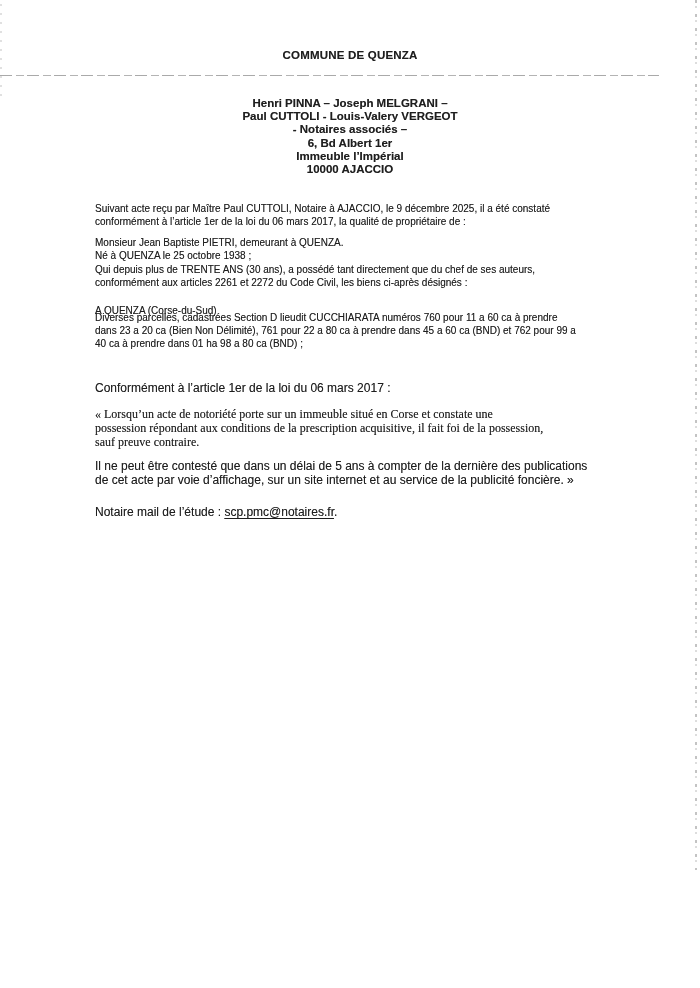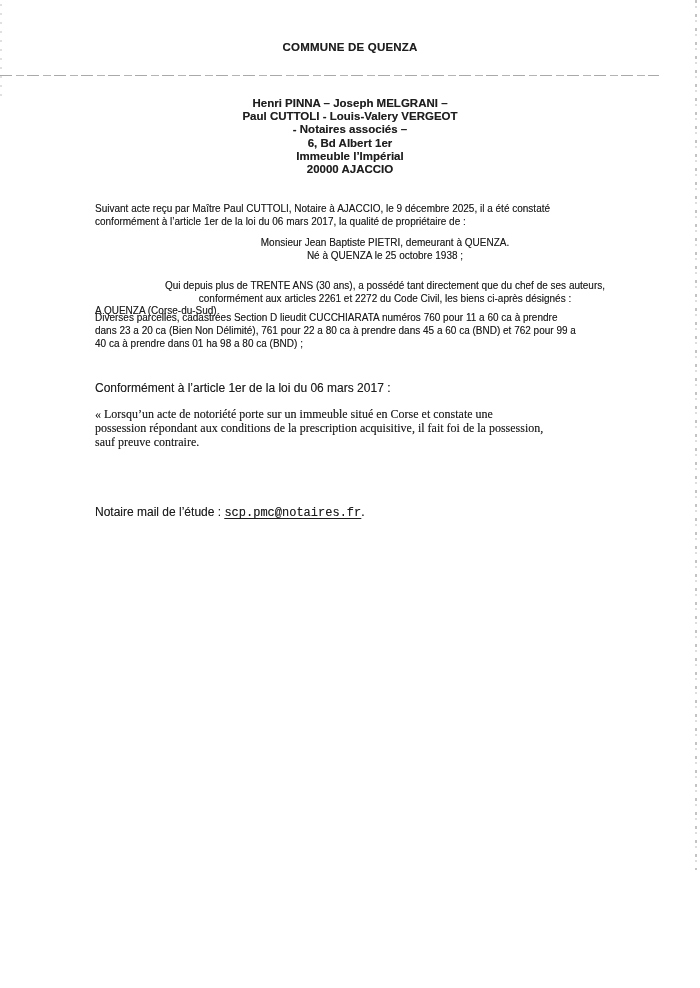--- a/index.html
+++ b/index.html
@@ -18,20 +18,21 @@
 
   
   .hdr-line {
     position: absolute;
     left: 0;
     width: 100%;
     text-align: center;
     font-weight: bold;
     font-size: 11.5px;
     letter-spacing: 0.2px;
+    margin-top: 8px;
   }
   .commune { top: 41px; }
   .doc-title { top: 68px; z-index: 2; }
 
   .fold-line {
     position: absolute;
     left: 0;
     top: 75px;
     width: 659px;
     height: 1px;
@@ -62,31 +63,31 @@
   .par {
     position: absolute;
     left: 95px;
     width: 580px;
     white-space: pre-line;
   }
   .p-sm { font-size: 10px;  line-height: 12.8px; }
   .p-lg { font-size: 12px;  line-height: 14px; }
 
   .p-acte       { top: 203px; }
-  .p-owner      { top: 237px; text-align: center; }
-  .p-possession { top: 280px; text-align: center; }
+  .p-owner      { top: 237px; }
+  .p-possession { top: 264px; }
   .p-location   { top: 305px; }
   .p-parcelles  { top: 312px; }
   .p-loi        { top: 381px; }
   .p-quote1     { top: 407px; font-family: Liberation Serif, serif; }
   .p-quote2     { top: 459px; }
   .p-email      { top: 505px; white-space: normal; }
   .p-signature  { top: 530px; }
 
-  .email-address { text-decoration: underline; text-underline-offset: 2px; font-family: Liberation Mono, monospace; }
+  .email-address { text-decoration: underline; text-underline-offset: 2px; }
 
   
   .artifact-right {
     position: absolute;
     top: 0;
     right: 3px;
     width: 2px;
     height: 870px;
     background: repeating-linear-gradient(
       to bottom,
@@ -121,21 +122,21 @@
   <div class="fold-line"></div>
 
   <div class="hdr-line commune">COMMUNE DE QUENZA</div>
 
 
   <div class="notary-block">Henri PINNA – Joseph MELGRANI –
 Paul CUTTOLI - Louis-Valery VERGEOT
 - Notaires associés –
 6, Bd Albert 1er
 Immeuble l’Impérial
-20000 AJACCIO</div>
+10000 AJACCIO</div>
 
   <p class="par p-sm p-acte">Suivant acte reçu par Maître Paul CUTTOLI, Notaire à AJACCIO, le 9 décembre 2025, il a été constaté
 conformément à l’article 1er de la loi du 06 mars 2017, la qualité de propriétaire de :</p>
 
   <p class="par p-sm p-owner">Monsieur Jean Baptiste PIETRI, demeurant à QUENZA.
 Né à QUENZA le 25 octobre 1938 ;</p>
 
   <p class="par p-sm p-possession">Qui depuis plus de TRENTE ANS (30 ans), a possédé tant directement que du chef de ses auteurs,
 conformément aux articles 2261 et 2272 du Code Civil, les biens ci-après désignés :</p>
 
@@ -144,19 +145,21 @@
   <p class="par p-sm p-parcelles">Diverses parcelles, cadastrées Section D lieudit CUCCHIARATA numéros 760 pour 11 a 60 ca à prendre
 dans 23 a 20 ca (Bien Non Délimité), 761 pour 22 a 80 ca à prendre dans 45 a 60 ca (BND) et 762 pour 99 a
 40 ca à prendre dans 01 ha 98 a 80 ca (BND) ;</p>
 
   <p class="par p-lg p-loi">Conformément à l’article 1er de la loi du 06 mars 2017 :</p>
 
   <p class="par p-lg p-quote1">« Lorsqu’un acte de notoriété porte sur un immeuble situé en Corse et constate une
 possession répondant aux conditions de la prescription acquisitive, il fait foi de la possession,
 sauf preuve contraire.</p>
 
+  <p class="par p-lg p-quote2">Il ne peut être contesté que dans un délai de 5 ans à compter de la dernière des publications
+de cet acte par voie d’affichage, sur un site internet et au service de la publicité foncière. »</p>
 
   <p class="par p-lg p-email">
     <span>Notaire mail de l’étude : </span><span class="email-address">scp.pmc@notaires.fr</span><span>.</span>
   </p>
 
 
 </div>
 
 </body></html>

